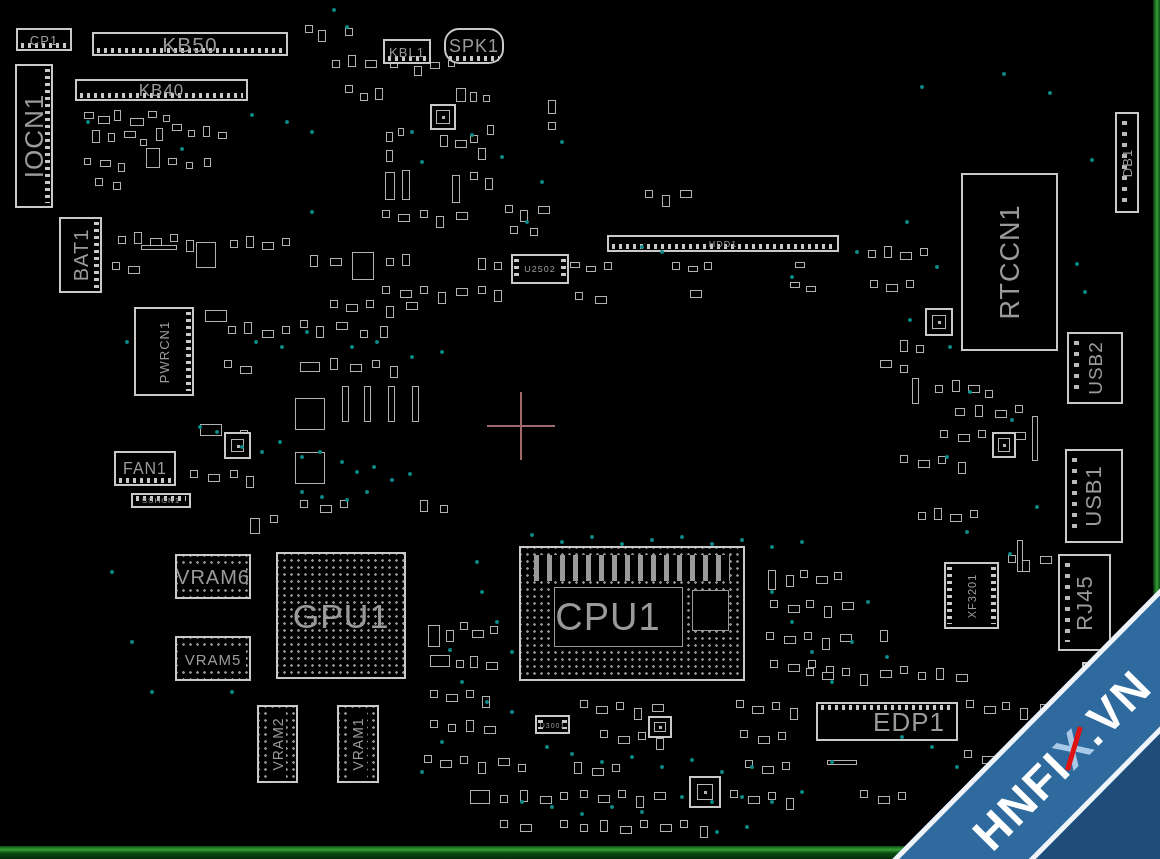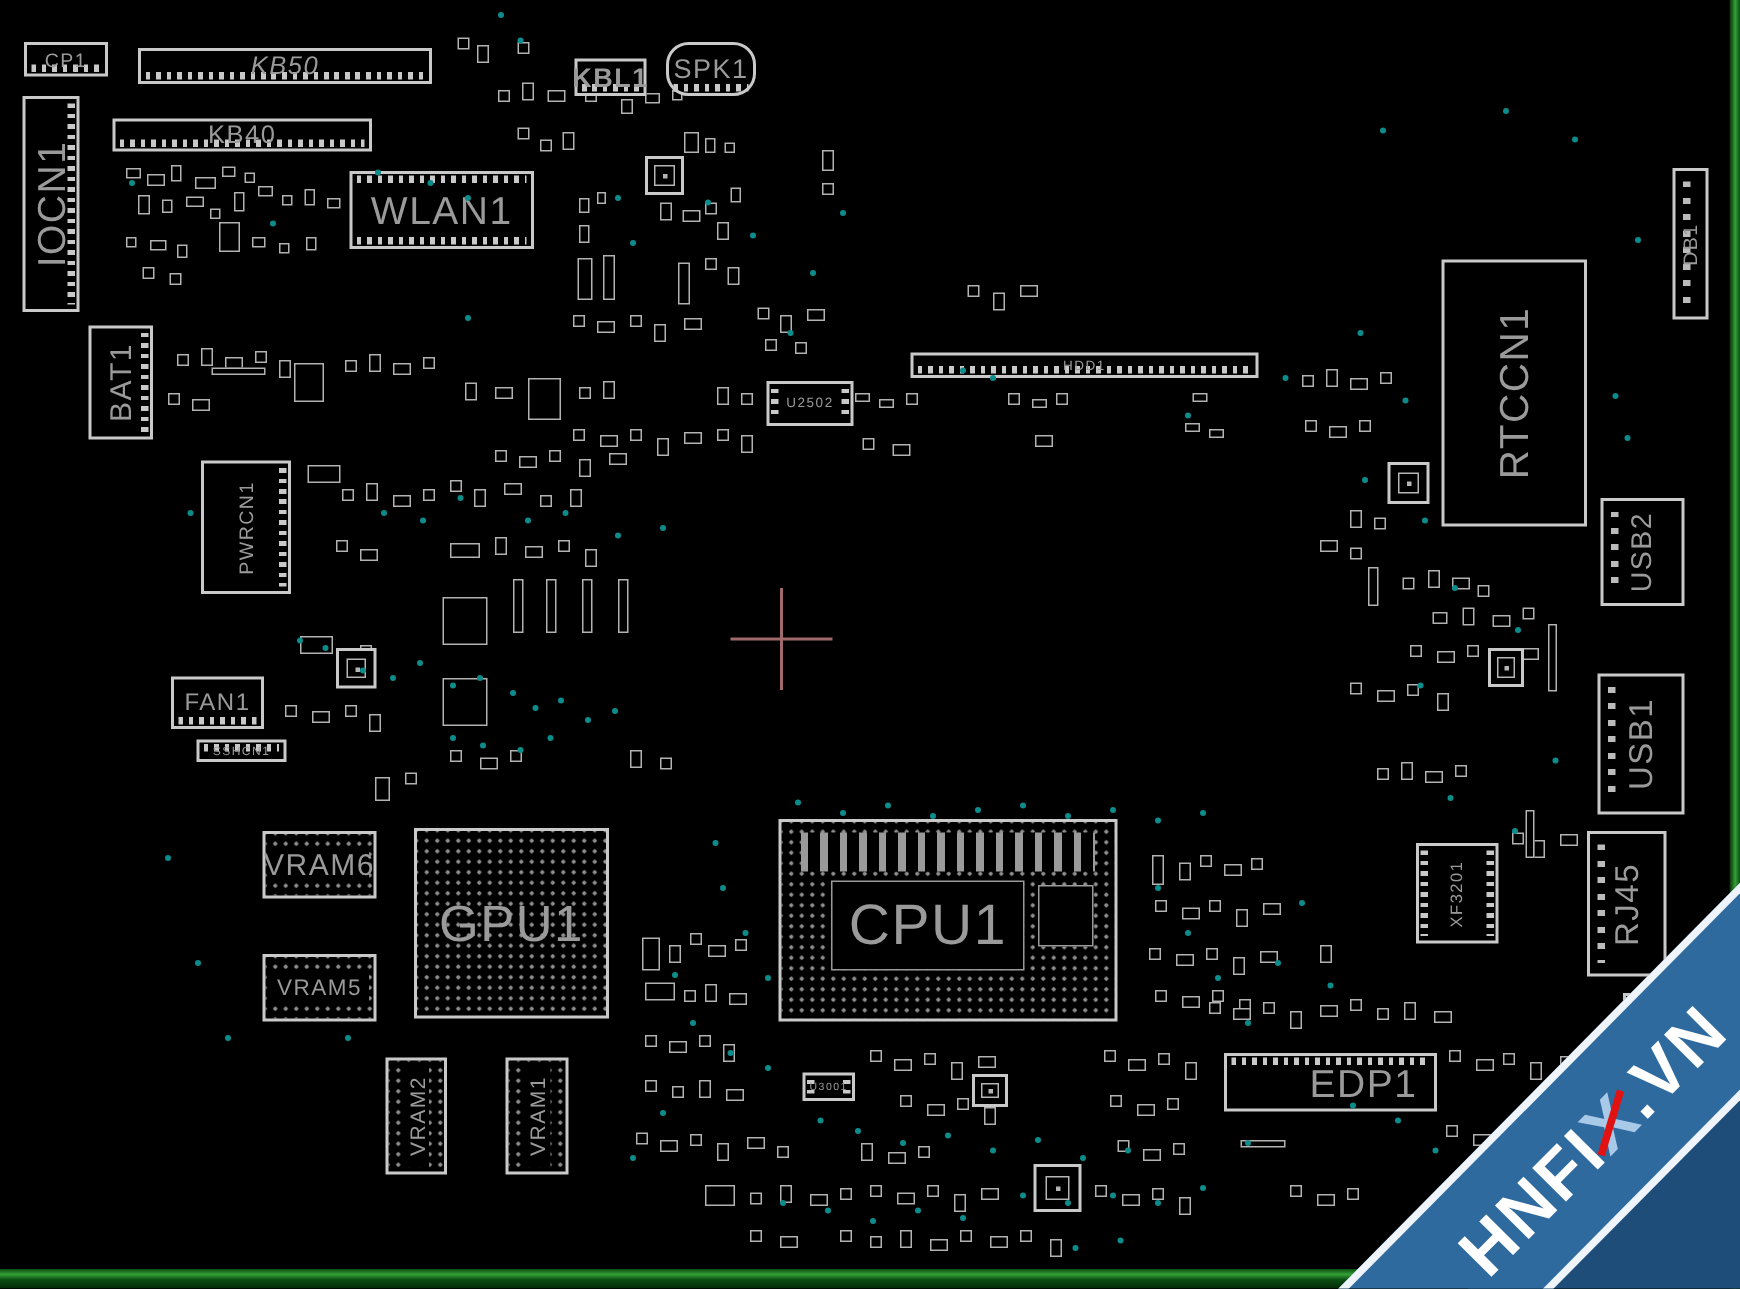--- a/index.html
+++ b/index.html
@@ -29,21 +29,21 @@
   .pdl{left:5px;top:7px;bottom:7px;width:5px;
       background:repeating-linear-gradient(180deg,#bbb 0 4px,transparent 4px 11px)}
 
   .bga,.bgah,.bgav,.cpu{background-image:radial-gradient(circle,#8f8f8f 1.2px,transparent 1.5px);
       background-size:7px 7px;background-position:3px 3px}
   .band-h{position:absolute;left:3px;right:3px;top:26%;height:46%;background:#000}
   .band-v{position:absolute;top:3px;bottom:3px;left:25%;width:48%;background:#000}
   .cpu-top{position:absolute;left:6%;right:6%;top:5%;height:20%;
       background:repeating-linear-gradient(90deg,#9a9a9a 0 5px,#000 5px 13px)}
   .die-main{position:absolute;left:15%;top:30%;width:57%;height:44%;background:#000;
-      border:1px solid #9a9a9a;display:flex;align-items:center;justify-content:center}
+      border:1px solid #9a9a9a;display:flex;align-items:center;justify-content:flex-start}
   .die-main .label{position:static;transform:none}
   .die-side{position:absolute;left:77%;top:32%;width:16%;height:30%;background:#000;border:1px solid #9a9a9a}
   .qfn-in{position:absolute;inset:20%;border:1px solid #b5b5b5}
   .qfn-dot{position:absolute;left:46%;top:46%;width:3px;height:3px;background:#b5b5b5}
 
   .slot-top{position:absolute;top:2px;left:5px;right:5px;height:5px;
       background:repeating-linear-gradient(90deg,#b9b9b9 0 3px,transparent 3px 6px)}
   .slot-mid{position:absolute;top:46%;left:5px;right:5px;height:5px;
       background:repeating-linear-gradient(90deg,#b9b9b9 0 3px,transparent 3px 6px)}
 
@@ -71,38 +71,33 @@
 </head>
 <body>
 
 <div id="board">
     <div class="comp conn" style="left: 16px; top: 28px; width: 56px; height: 23px;">
       <div class="pins pb"></div>
       <span class="label" style="font-size: 13px;">CP1</span>
     </div>
     <div class="comp conn" style="left: 92px; top: 32px; width: 196px; height: 24px;">
       <div class="pins pb"></div>
-      <span class="label" style="font-size: 17px; font-style: italic;">KB50</span>
+      <span class="label" style="font-size: 21px;">KB50</span>
     </div>
     <div class="comp conn" style="left: 15px; top: 64px; width: 38px; height: 144px;">
       <div class="pins pr"></div>
       <span class="label v" style="font-size: 26px;">IOCN1</span>
     </div>
     <div class="comp conn" style="left: 75px; top: 79px; width: 173px; height: 22px;">
       <div class="pins pb"></div>
       <span class="label" style="font-size: 17px;">KB40</span>
     </div>
-    <div class="comp conn" style="left: 233px; top: 114px; width: 123px; height: 52px;">
-      <div class="pins pt"></div>
-      <div class="pins pb"></div>
-      <span class="label" style="font-size: 26px;">WLAN1</span>
-    </div>
     <div class="comp conn" style="left: 383px; top: 39px; width: 48px; height: 25px;">
       <div class="pins pb"></div>
-      <span class="label" style="font-size: 18px; font-weight: bold;">KBL1</span>
+      <span class="label" style="font-size: 13px;">KBL1</span>
     </div>
     <div class="comp conn r" style="left: 444px; top: 28px; width: 60px; height: 36px;">
       <div class="pins pb"></div>
       <span class="label" style="font-size: 18px;">SPK1</span>
     </div>
     <div class="comp conn" style="left: 59px; top: 217px; width: 43px; height: 76px;">
       <div class="pins pr"></div>
       <span class="label v" style="font-size: 20px;">BAT1</span>
     </div>
     <div class="comp conn" style="left: 134px; top: 307px; width: 60px; height: 89px;">

